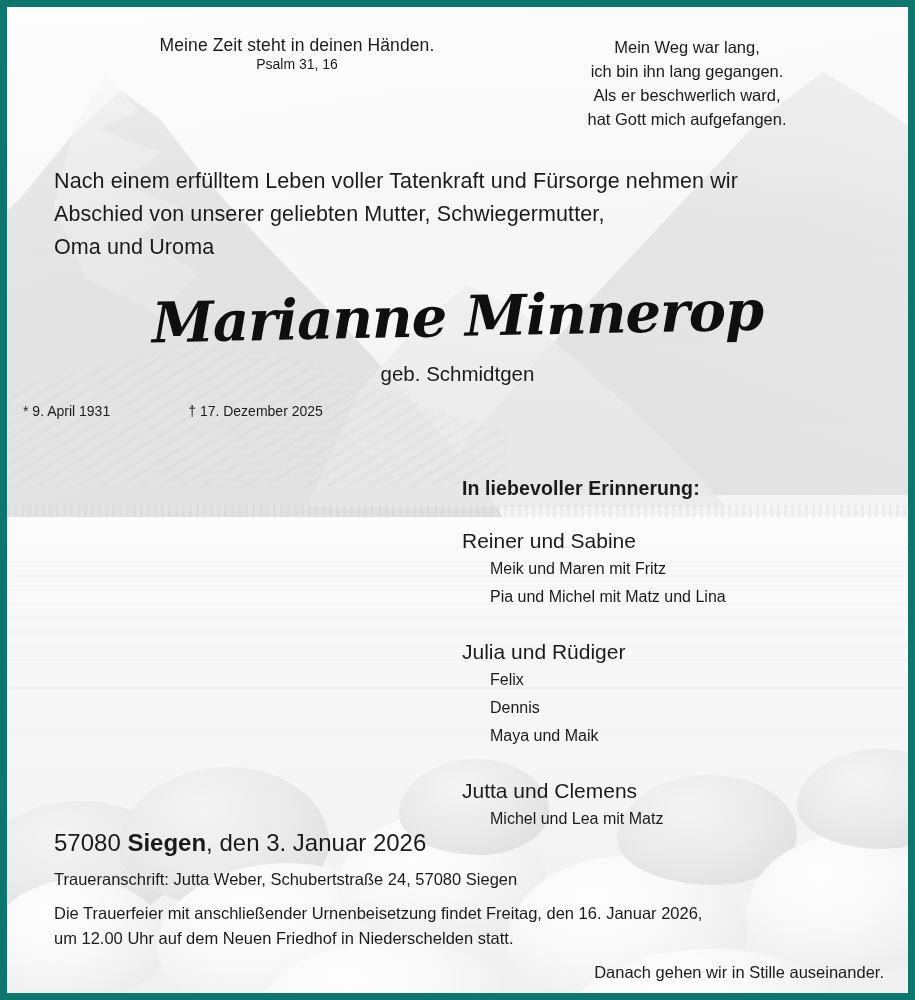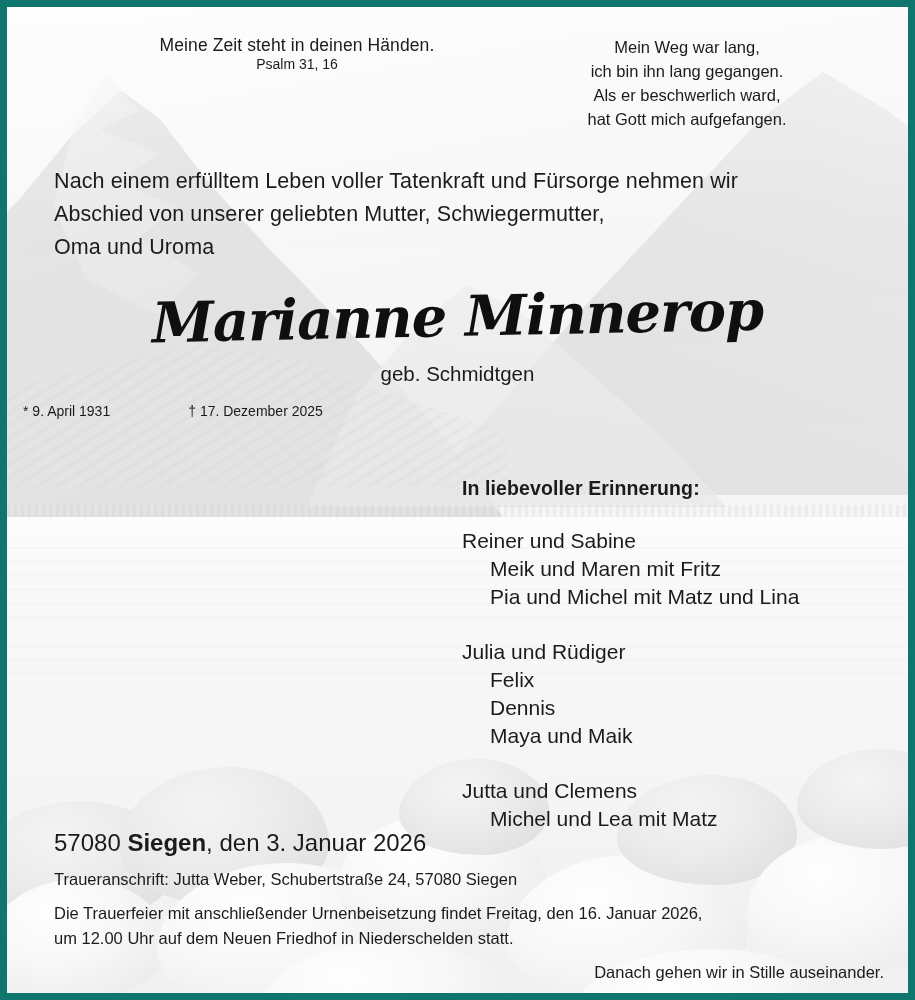--- a/index.html
+++ b/index.html
@@ -233,21 +233,21 @@
     font-size: 19.5px;
     font-weight: 700;
     letter-spacing: .1px;
   }
   .fam-group { margin-top: 27px; }
   .fam-head {
     font-size: 21px;
     line-height: 28px;
   }
   .fam-child {
-    font-size: 21px;
+    font-size: 16px;
     line-height: 28px;
     padding-left: 28px;
   }
 
   .footer {
     position: absolute;
     left: 47px;
     top: 822px;
     width: 830px;
   }

